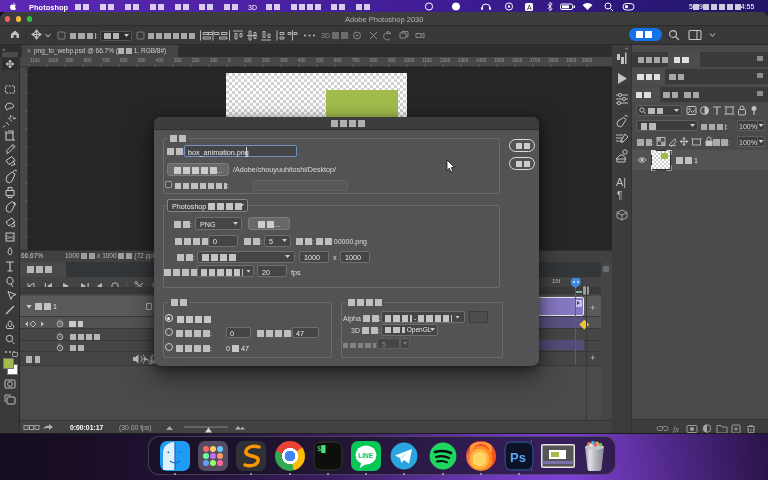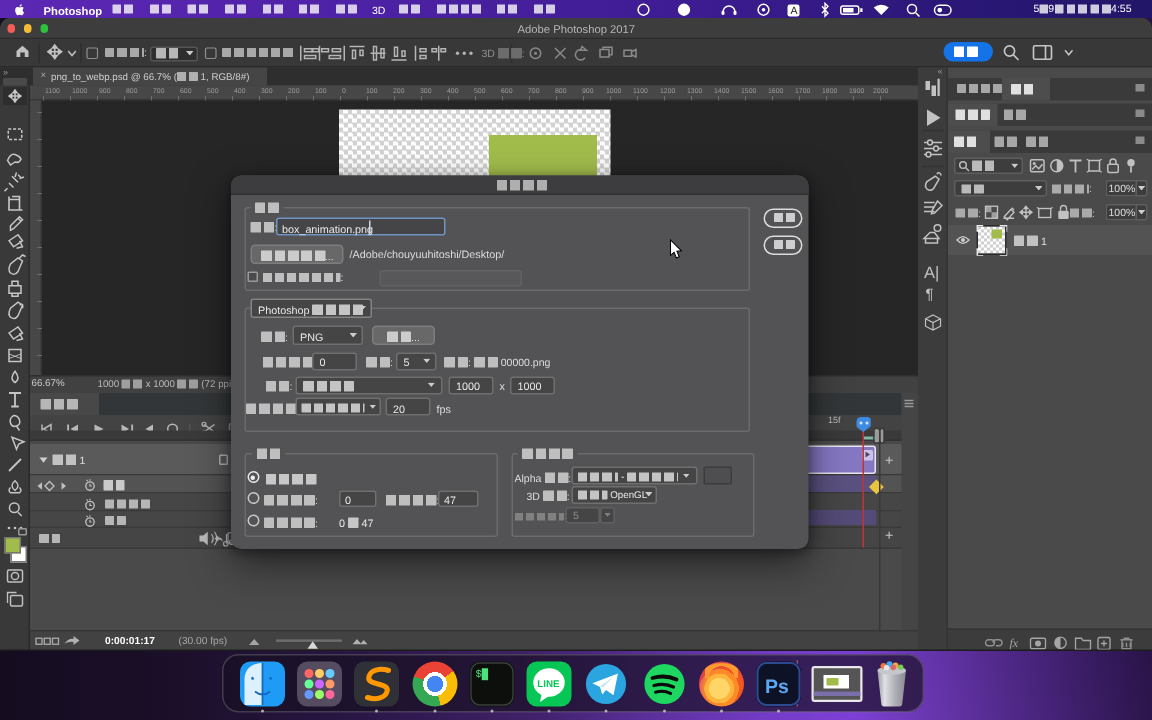--- a/index.html
+++ b/index.html
@@ -89,21 +89,21 @@
       <path d="M190.5 6.5 L193 9"></path>
 <rect x="203" y="1.5" width="11" height="6.5" rx="3.2"></rect>
       <circle cx="206.5" cy="4.7" r="1.6" fill="#fff" stroke="none"></circle>
 </svg>
 
 <div id="win" class="a"></div>
 <div id="tbar" class="a"></div>
 <div class="a" style="left:4.57px;top:16px;width:5.6px;height:5.6px;border-radius:50%;background:#f85d55"></div>
 <div class="a" style="left:15.6px;top:16px;width:5.6px;height:5.6px;border-radius:50%;background:#f5bc38"></div>
 <div class="a" style="left:26.7px;top:16px;width:5.6px;height:5.6px;border-radius:50%;background:#2fc23f"></div>
-<div class="t" style="left:345px;top:16px;color:#b5b5b5;font-size:7.5px">Adobe Photoshop 2017</div>
+<div class="t" style="left:345px;top:16px;color:#b5b5b5;font-size:7.5px">Adobe Photoshop 2030</div>
 
 <div id="obar" class="a"></div>
 <svg style="left:0;top:26px" width="768" height="19" viewBox="0 0 768 19" fill="none" stroke="#c2c2c2" stroke-width="1">
 <path d="M11 12 v-4 l4 -3.5 4 3.5 v4 h-2.5 v-3 h-3 v3 z" fill="#c2c2c2" stroke="none"></path>
 <line x1="26" y1="3" x2="26" y2="16" stroke="#2e2e2e"></line>
 <path d="M36.5 4 v9 M32 8.5 h9 M36.5 4 l-1.5 2 h3 z M36.5 13 l-1.5 -2 h3 z M32 8.5 l2 -1.5 v3 z M41 8.5 l-2 -1.5 v3 z" stroke-width="1.1"></path>
 <path d="M45.5 8 l2.5 3 2.5 -3" stroke-width="1"></path>
 <line x1="54" y1="3" x2="54" y2="16" stroke="#2e2e2e"></line>
 <rect x="58" y="6" width="7" height="7" rx="1" stroke="#8f8f8f" stroke-width=".8"></rect>
 <rect x="137" y="6" width="7" height="7" rx="1" stroke="#8f8f8f" stroke-width=".8"></rect>

